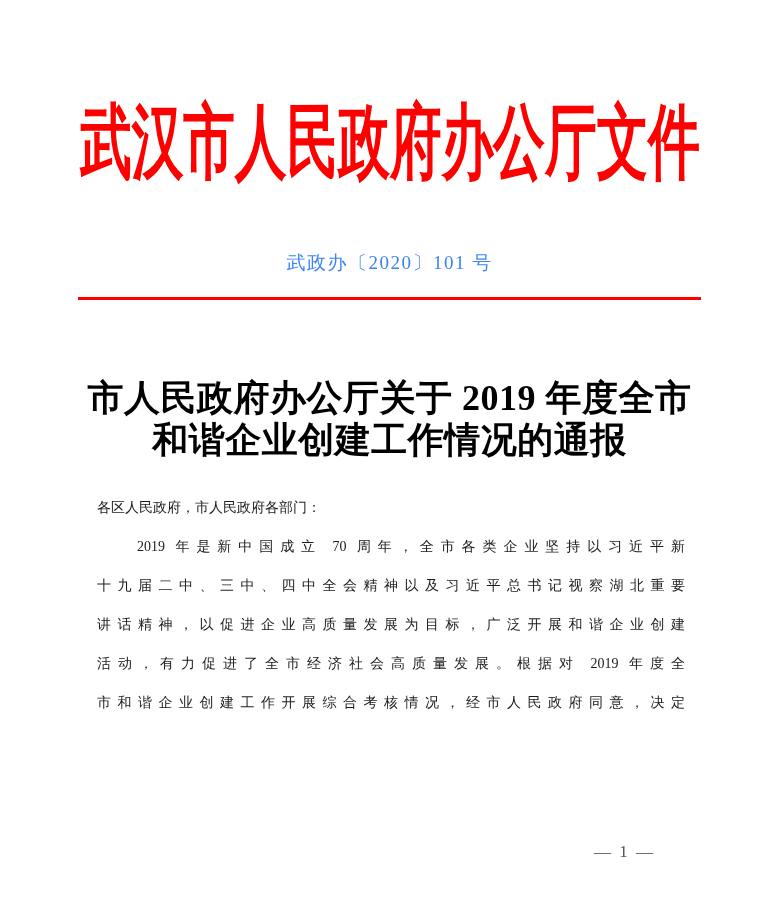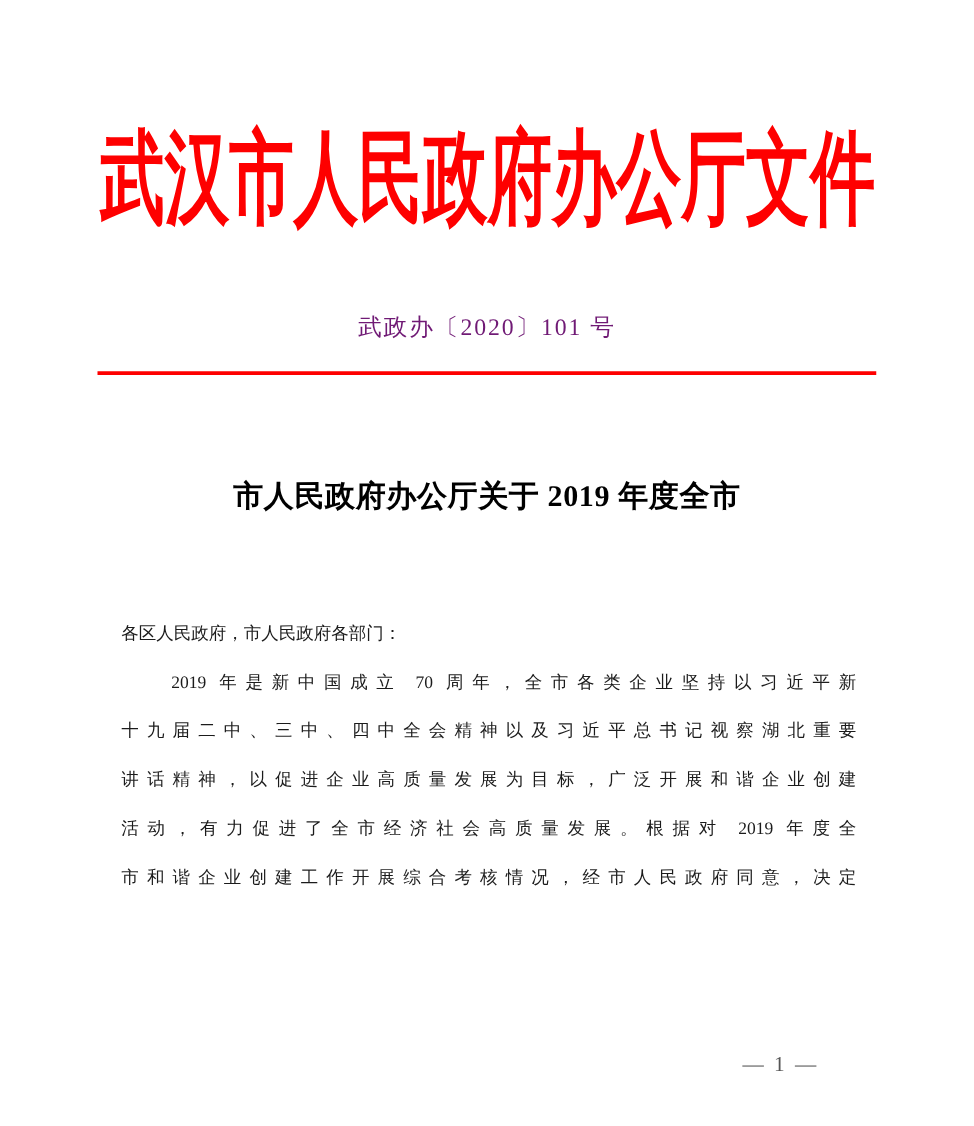--- a/index.html
+++ b/index.html
@@ -42,39 +42,39 @@
   
   .doc-number {
     position: absolute;
     top: 249px;
     left: 0;
     width: 779px;
     text-align: center;
     font-size: 19px;
     line-height: 28px;
     letter-spacing: 1.5px;
-    color: #701a75;
+    color: #3b82f6;
   }
   
   .red-line {
     position: absolute;
     top: 297px;
     left: 78px;
     width: 623px;
     height: 3px;
     background: var(--accent-red);
   }
   
   .title {
     position: absolute;
     top: 377px;
     left: 0;
     width: 779px;
     text-align: center;
-    font-size: 24px;
+    font-size: 36px;
     font-weight: bold;
     color: #000000;
     line-height: 42px;
     letter-spacing: 0.5px;
   }
   
   .body-text {
     position: absolute;
     top: 488px;
     left: 97px;
@@ -119,20 +119,21 @@
   <div class="banner">
     <span class="banner-text">武汉市人民政府办公厅文件</span>
   </div>
 
   <div class="doc-number">武政办〔2020〕101 号</div>
 
   <div class="red-line"></div>
 
   <div class="title">
     <div class="title-line">市人民政府办公厅关于 2019 年度全市</div>
+    <div class="title-line">和谐企业创建工作情况的通报</div>
   </div>
 
   <div class="body-text">
     <div class="line">各区人民政府，市人民政府各部门：</div>
     <div class="line just indent">2019 年是新中国成立 70 周年，全市各类企业坚持以习近平新</div>
     <div class="line just">十九届二中、三中、四中全会精神以及习近平总书记视察湖北重要</div>
     <div class="line just">讲话精神，以促进企业高质量发展为目标，广泛开展和谐企业创建</div>
     <div class="line just">活动，有力促进了全市经济社会高质量发展。根据对 2019 年度全</div>
     <div class="line just">市和谐企业创建工作开展综合考核情况，经市人民政府同意，决定</div>
   </div>

